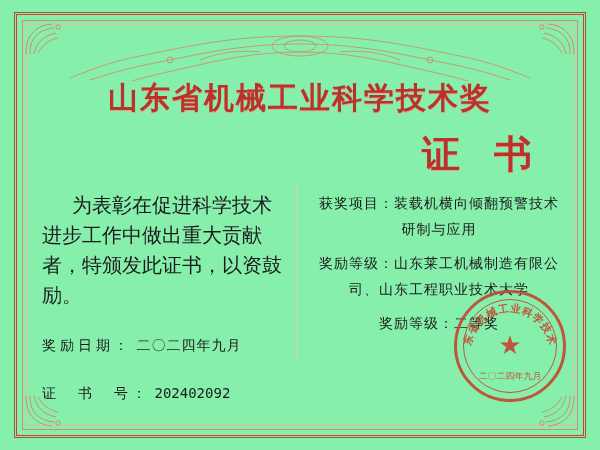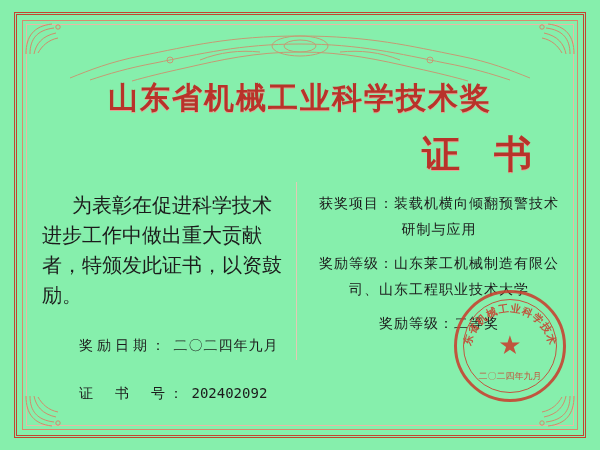--- a/index.html
+++ b/index.html
@@ -143,21 +143,20 @@
     font-family: "DejaVu Sans", "Liberation Sans", sans-serif;
   }
 
   .field-row {
     margin-top: 22px;
     font-size: 14px;
     color: #1b1b1b;
     line-height: 26px;
     font-family: "DejaVu Sans", "Liberation Sans", sans-serif;
     white-space: nowrap;
-    margin-left: 37px;
   }
   .field-label {
     letter-spacing: 4px;
   }
   .field-value {
     letter-spacing: 1px;
   }
   .field-value.mono {
     letter-spacing: 0;
     font-family: "DejaVu Sans Mono", monospace;

